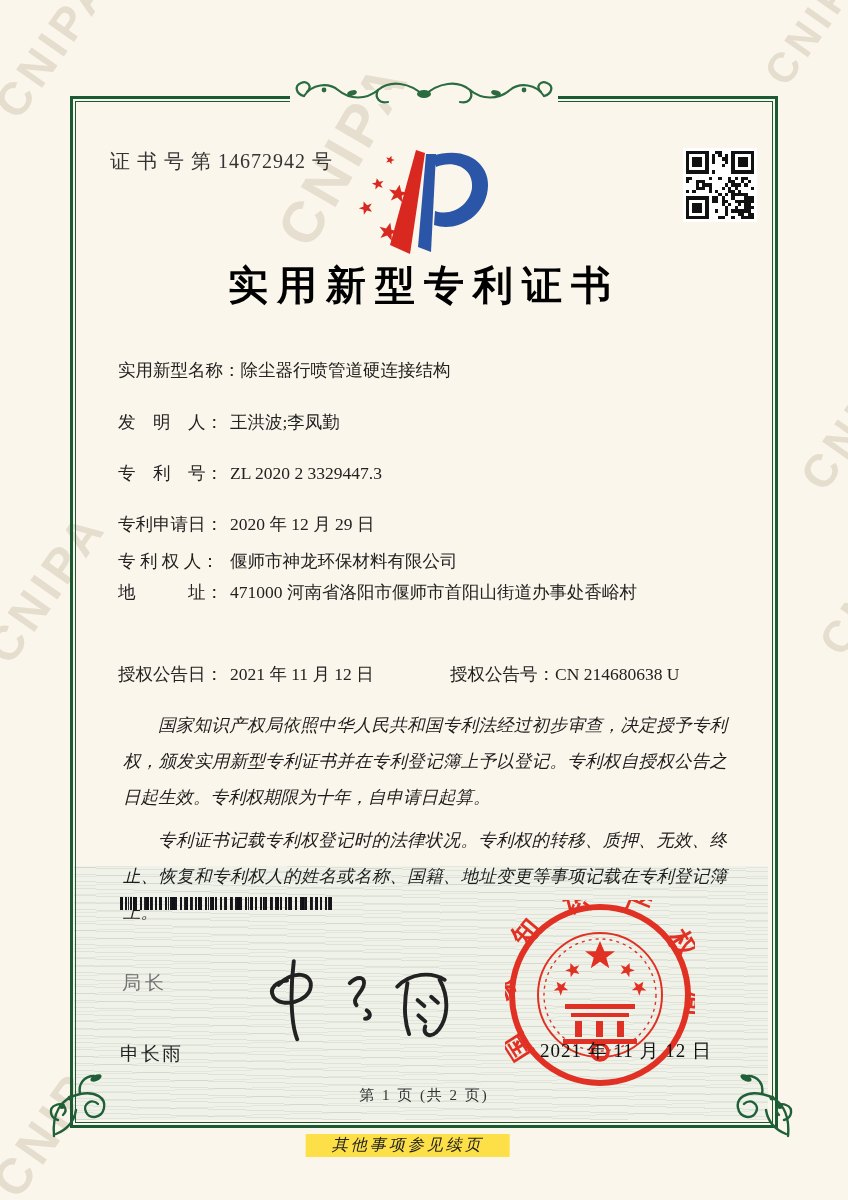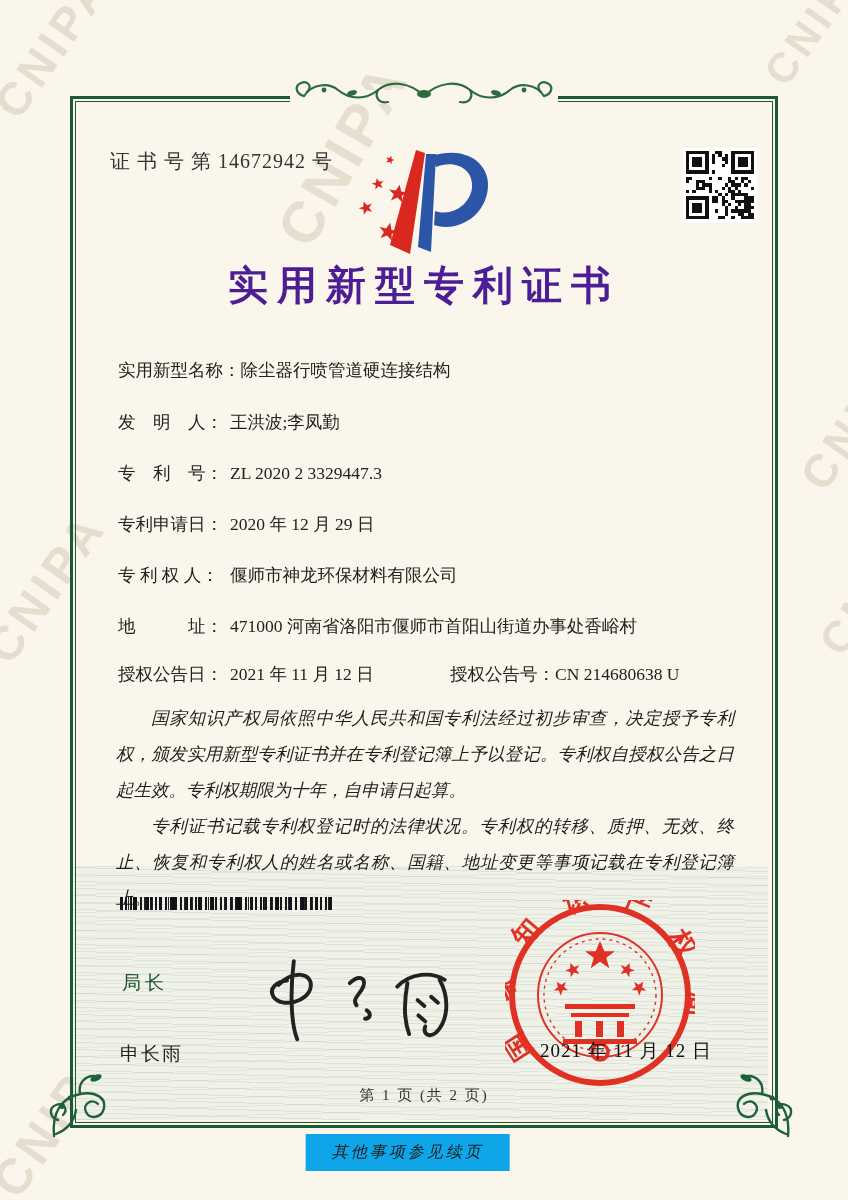--- a/index.html
+++ b/index.html
@@ -26,40 +26,40 @@
     background-color:#f0f2e9;
     background-image:
       repeating-linear-gradient(1.5deg, rgba(145,165,140,.20) 0 1px, transparent 1px 7px),
       repeating-linear-gradient(-1.5deg, rgba(145,165,140,.14) 0 1px, transparent 1px 9px);}
   
   .content{position:absolute;inset:0;z-index:5;}
   .cert-no{position:absolute;left:110px;top:148px;font-size:20px;letter-spacing:1px;color:#333;}
   .qr{position:absolute;left:683px;top:148px;width:68px;height:68px;background:#fff;padding:3px;}
   .logo{position:absolute;left:352px;top:142px;}
   .title{position:absolute;left:0;top:258px;width:100%;text-align:center;font-size:40px;font-weight:bold;
-         letter-spacing:9px;color:#4c1d95;}
+         letter-spacing:9px;color:#000000;}
   .row{position:absolute;left:118px;width:616px;font-size:17.5px;color:#222;white-space:nowrap;}
   .row .lbl{display:inline-block;min-width:112px;}
   .grant-no{position:absolute;left:332px;top:0;}
   .body{position:absolute;left:116px;top:700px;width:618px;font-size:17.5px;line-height:36px;
         text-align:justify;font-style:italic;color:#1d1d1d;}
-  .body p{margin:0;text-indent:2em;}
+  .body p{margin:7px;text-indent:2em;}
   .barcode{position:absolute;left:120px;top:897px;width:215px;height:13px;
     background-image:
       repeating-linear-gradient(90deg,#15151a 0 2px,transparent 2px 5px),
       repeating-linear-gradient(90deg,#26262c 0 1px,transparent 1px 8px),
       repeating-linear-gradient(90deg,#101014 0 3px,transparent 3px 13px);}
-  .signer-role{position:absolute;left:122px;top:970px;font-size:19px;letter-spacing:4px;color:#14532d;}
+  .signer-role{position:absolute;left:122px;top:970px;font-size:19px;letter-spacing:4px;color:#737373;}
   .signer-name{position:absolute;left:120px;top:1010px;font-size:19px;letter-spacing:2px;color:#222;margin-top:31px;}
   .signature{position:absolute;left:248px;top:948px;}
   .seal{position:absolute;left:505px;top:900px;opacity:.93;}
   .seal-date{position:absolute;left:540px;top:1038px;font-size:19px;letter-spacing:1px;color:#111;white-space:nowrap;}
   .page-num{position:absolute;left:0;top:1086px;width:100%;text-align:center;font-size:15px;letter-spacing:2px;color:#333;}
-  .cont-note{position:absolute;left:50%;top:1134px;transform:translateX(-58%);background:#0ea5e9;
-             padding:8px 26px;font-size:16px;letter-spacing:3px;font-style:italic;color:#222;}
+  .cont-note{position:absolute;left:50%;top:1134px;transform:translateX(-58%);background:#fde047;
+             padding:1px 26px;font-size:16px;letter-spacing:3px;font-style:italic;color:#222;}
 </style>
 </head>
 <body>
 
 <div class="page">
 
   <span class="wm wm1">CNIPA</span>
   <span class="wm wm2">CNIPA</span>
   <span class="wm wm3">CNIPA</span>
   <span class="wm wm4">CNIPA</span>
@@ -262,24 +262,24 @@
     </div>
     <div class="row" style="top:358px">
       <span class="lbl">实用新型名称：</span><span>除尘器行喷管道硬连接结构</span>
     </div>
     <div class="row" style="top:461px">
       <span class="lbl">专　利　号：</span><span>ZL 2020 2 3329447.3</span>
     </div>
     <div class="row" style="top:512px">
       <span class="lbl">专利申请日：</span><span>2020 年 12 月 29 日</span>
     </div>
-    <div class="row" style="top:563px">
+    <div class="row" style="top:549px">
       <span class="lbl">专 利 权 人：</span><span>偃师市神龙环保材料有限公司</span>
     </div>
-    <div class="row" style="top:614px">
+    <div class="row" style="top:580px">
       <span class="lbl">地　　　址：</span><span>471000 河南省洛阳市偃师市首阳山街道办事处香峪村</span>
     </div>
     <div class="row" style="top:662px">
       <span class="lbl">授权公告日：</span><span>2021 年 11 月 12 日</span>
       <span class="grant-no">
         <span>授权公告号：</span><span>CN 214680638 U</span>
       </span>
     </div>
 
     <div class="body">

